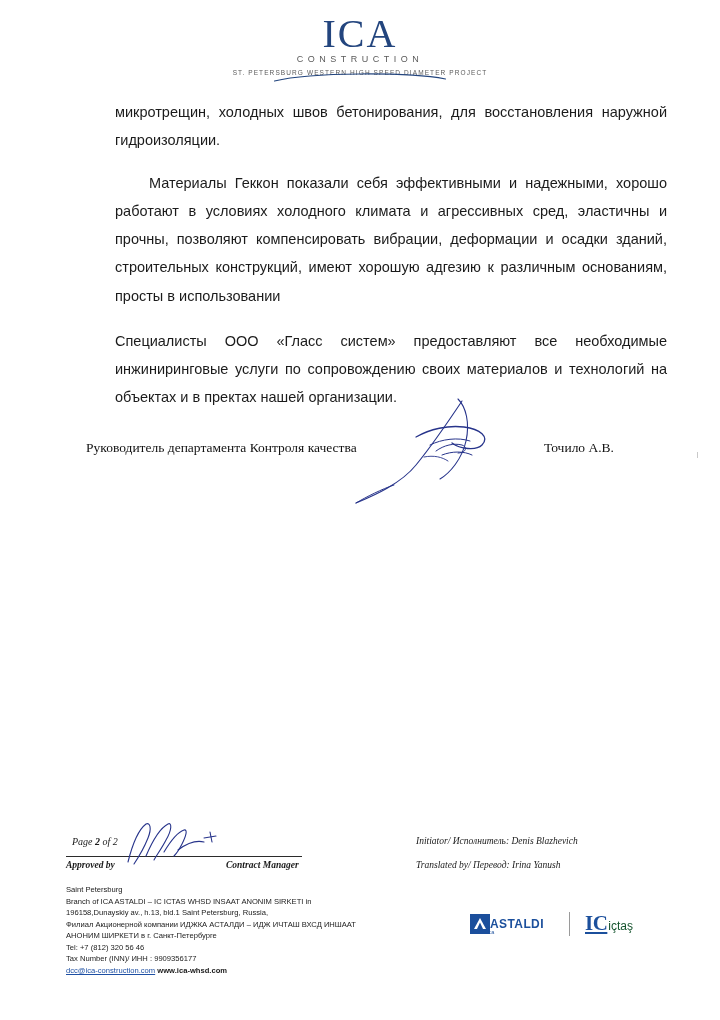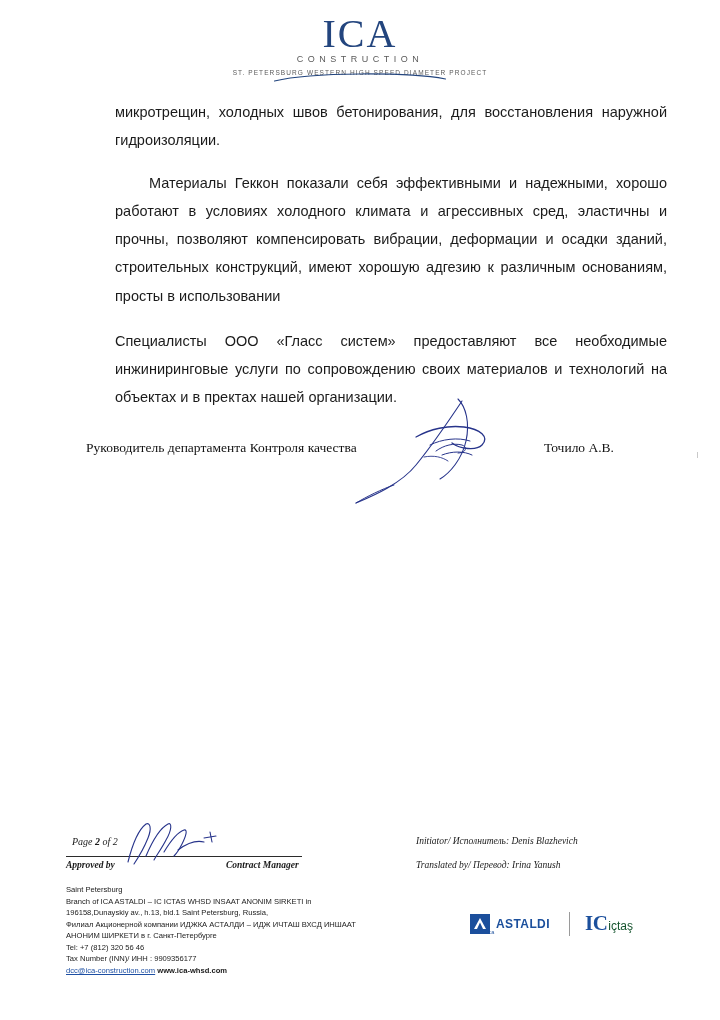--- a/index.html
+++ b/index.html
@@ -202,21 +202,20 @@
     top: 912px;
     width: 190px;
     height: 32px;
   }
   .astaldi {
     position: absolute;
     left: 0;
     top: 2px;
     display: flex;
     align-items: center;
-    gap: 6px;
   }
   .astaldi-mark {
     width: 20px;
     height: 20px;
   }
   .astaldi-text {
     font-family: "Liberation Sans", sans-serif;
     font-size: 12px;
     font-weight: bold;
     color: #1b4f9c;
@@ -236,20 +235,21 @@
     top: -1px;
     display: flex;
     align-items: baseline;
   }
   .ictas-ic {
     font-family: "Liberation Serif", serif;
     font-size: 21px;
     font-weight: bold;
     color: #1b4f9c;
     letter-spacing: -0.5px;
+    text-decoration: underline;
   }
   .ictas-name {
     font-family: "Liberation Sans", sans-serif;
     font-size: 12px;
     color: #14532d;
     margin-left: 1px;
   }
   .ictas-sub {
     position: absolute;
     left: 18px;

